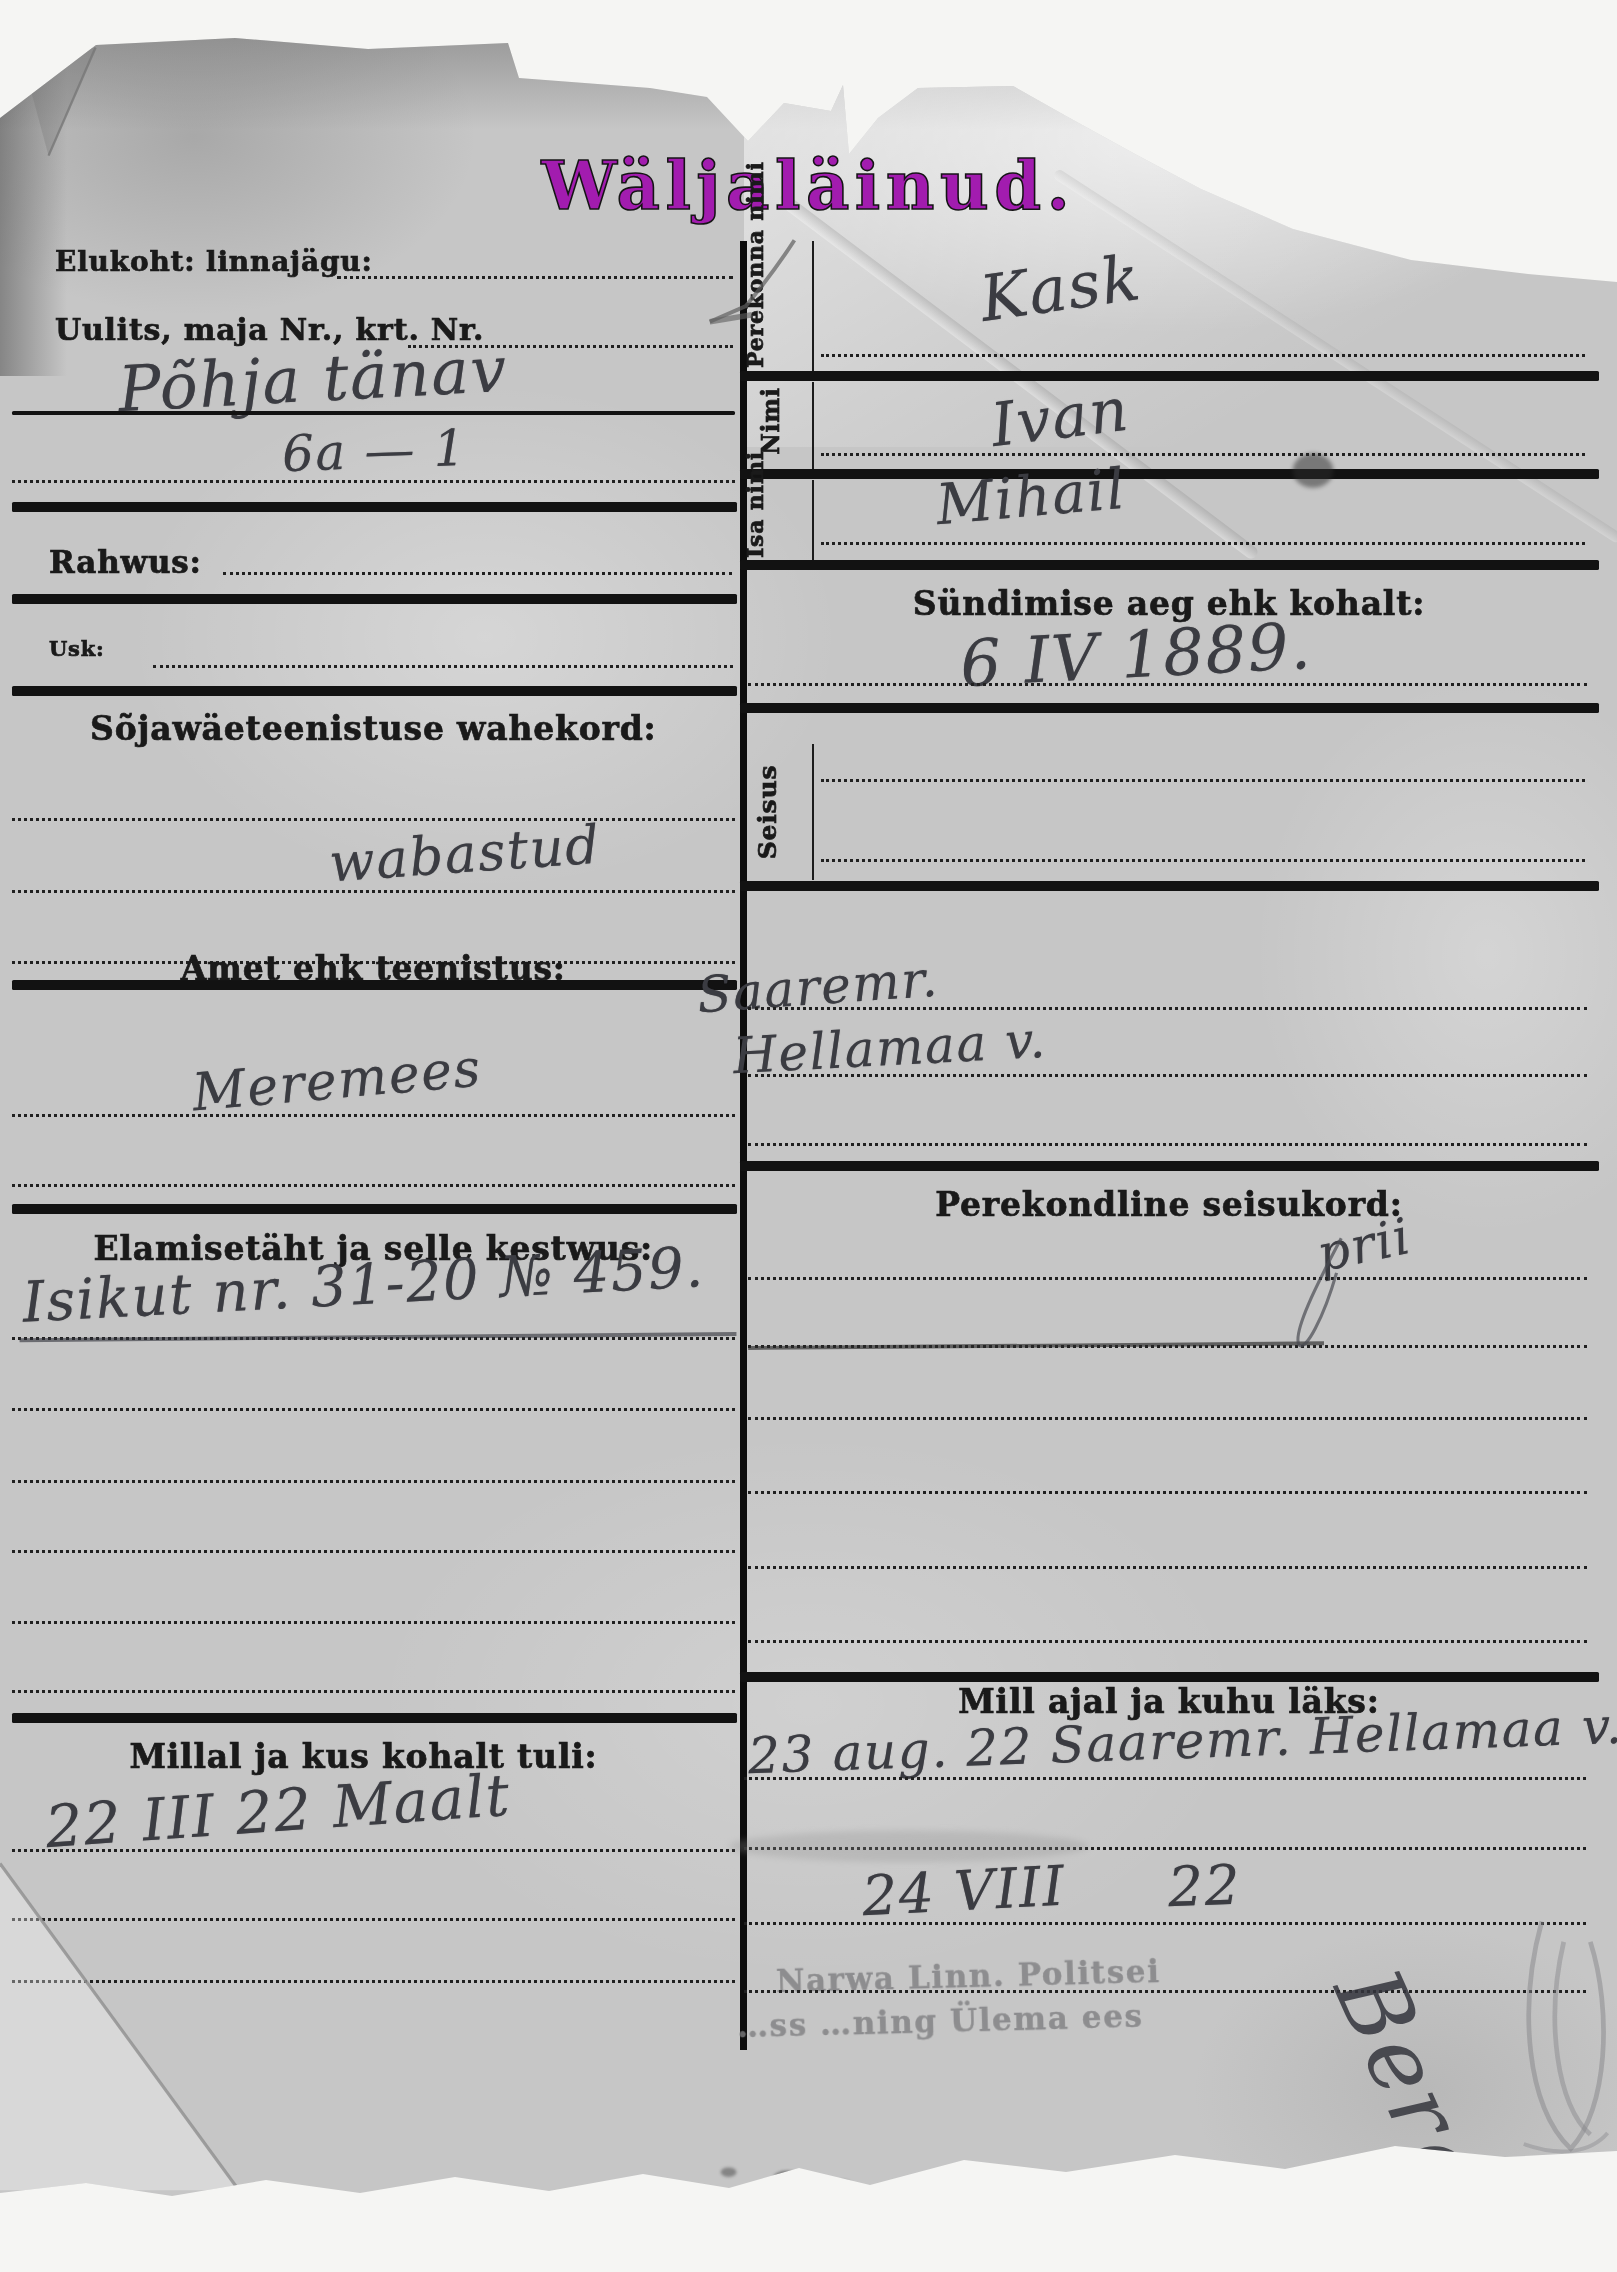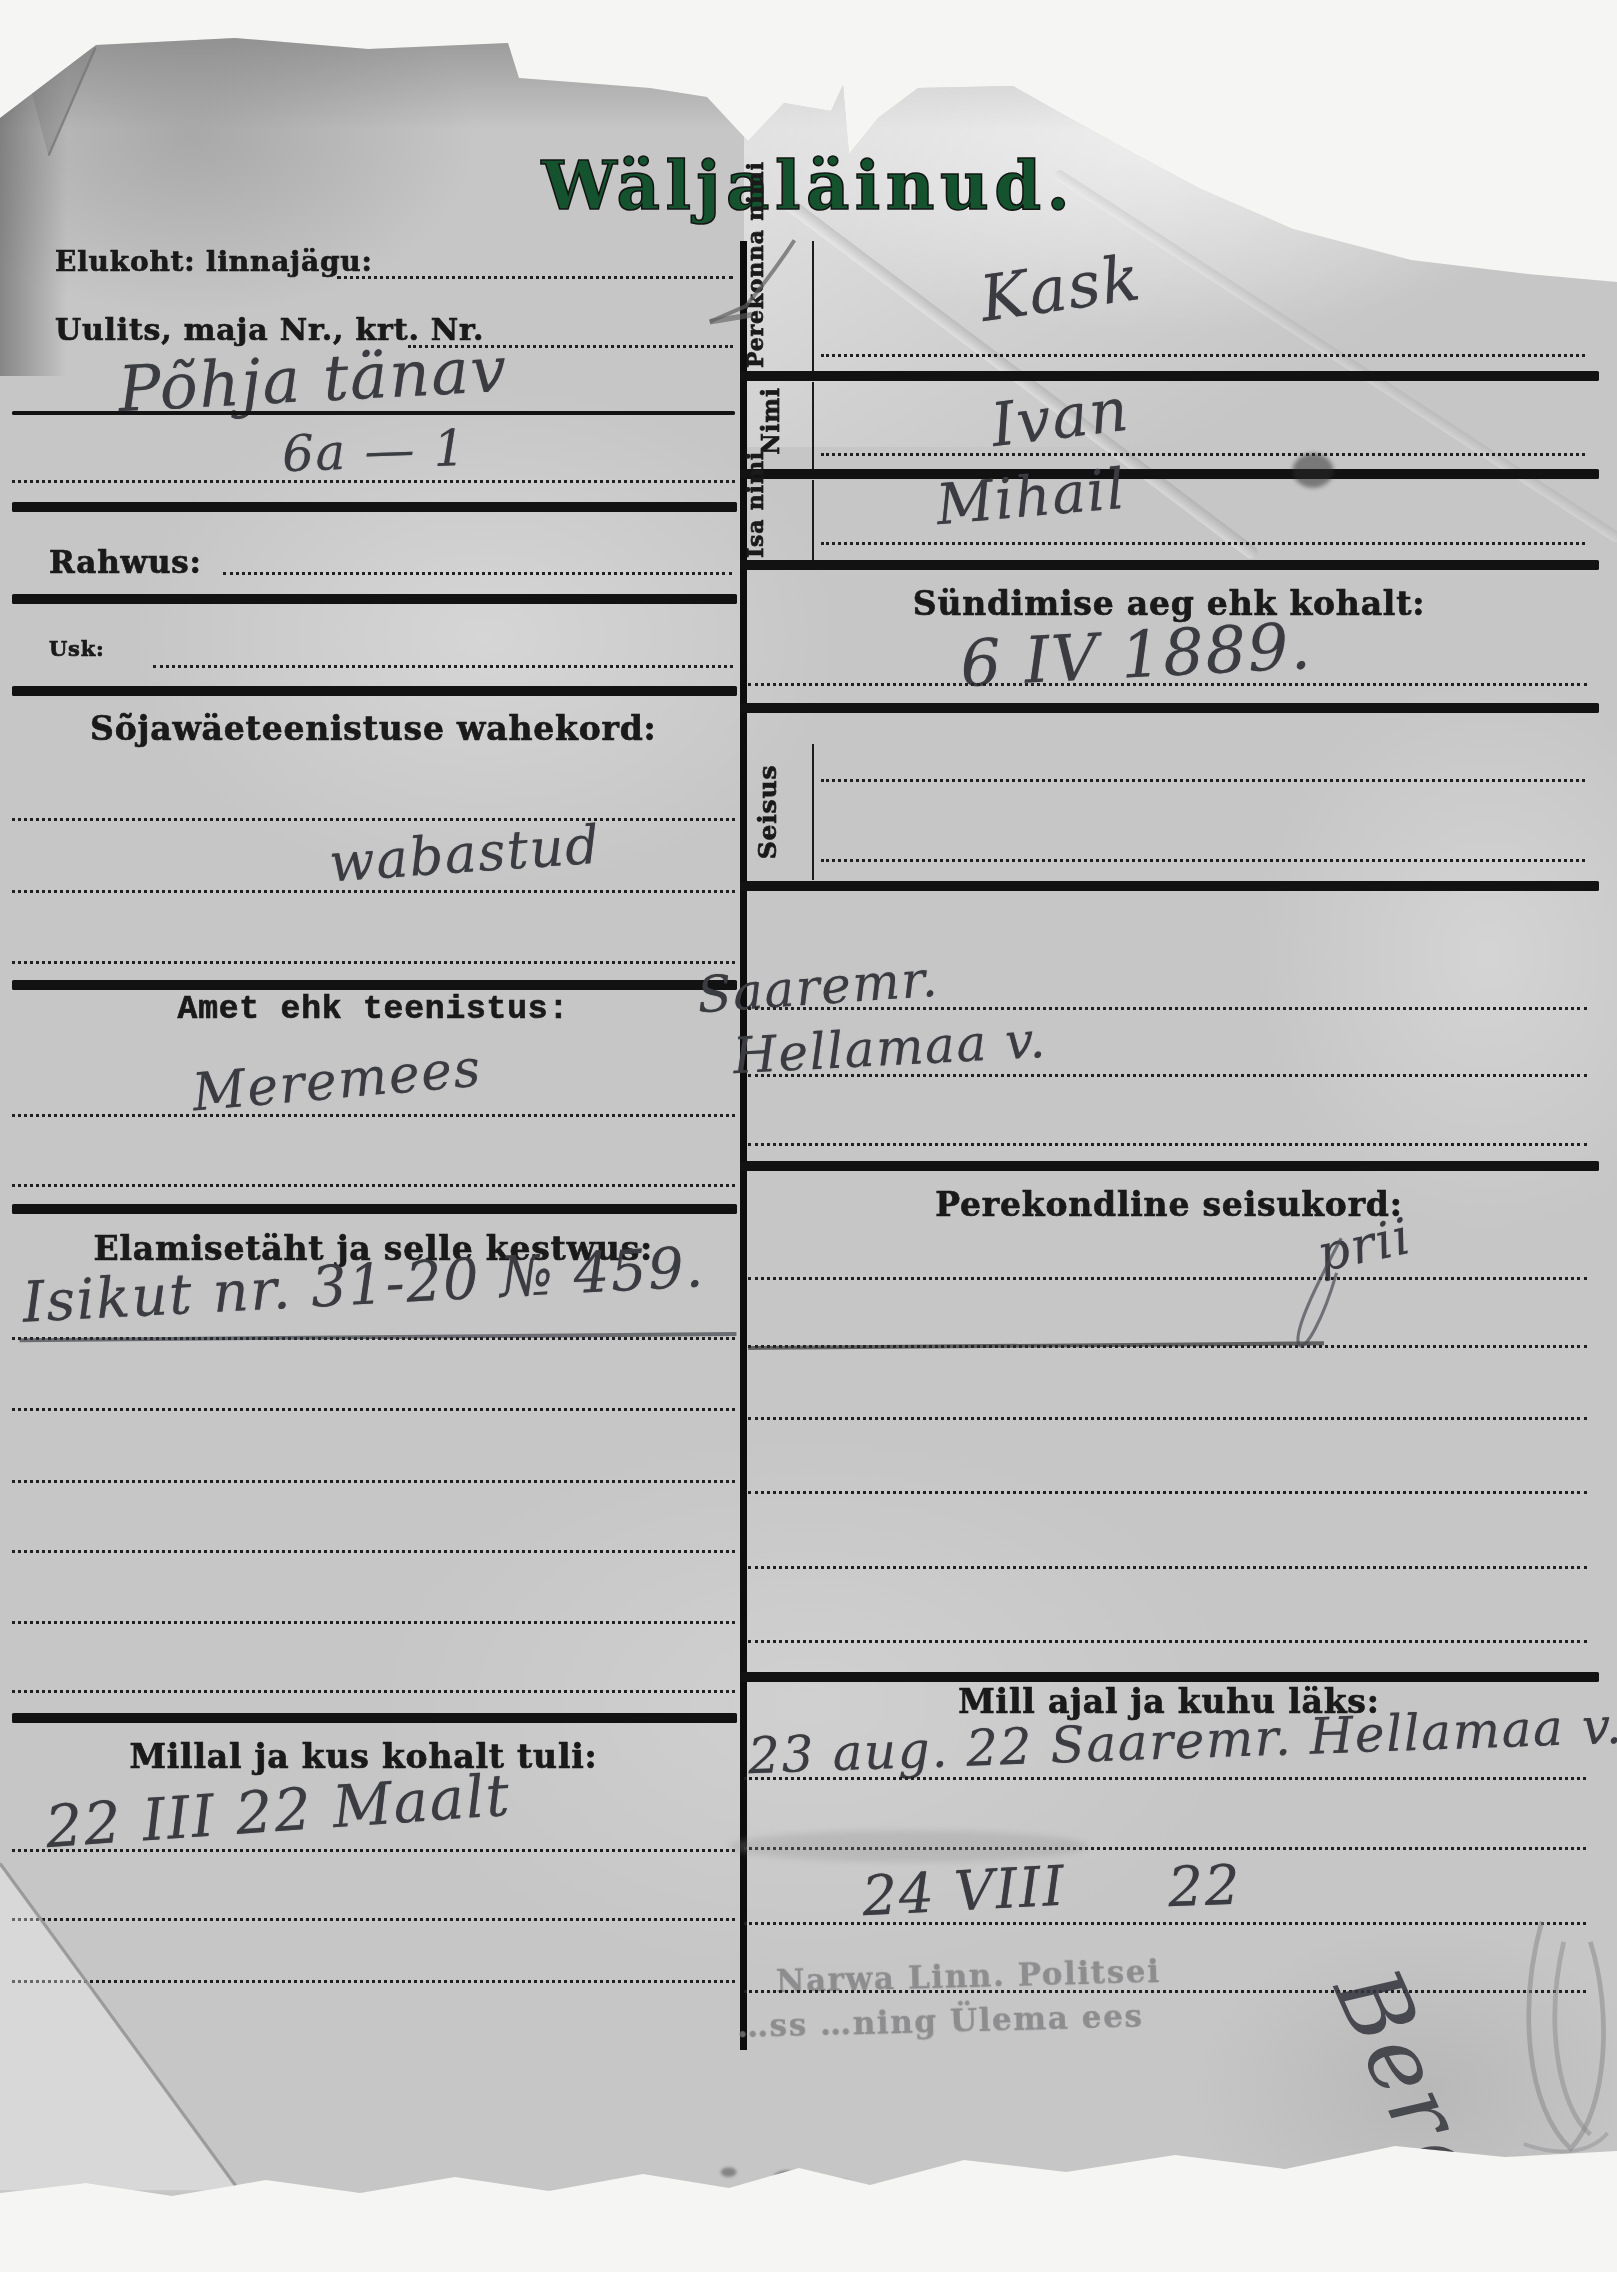--- a/index.html
+++ b/index.html
@@ -42,21 +42,21 @@
       background:linear-gradient(to bottom, rgba(125,125,125,.38), rgba(255,255,255,.5)); }
   .ridge2 { position:absolute; left:1058px; top:168px; width:674px; height:11px; border-radius:5.5px; opacity:.5;
       transform:rotate(33deg); transform-origin:0 0;
       background:linear-gradient(to bottom, rgba(125,125,125,.3), rgba(255,255,255,.45)); }
 
   
   .lbl { position:absolute; color:#1a1a1a; font-weight:700; white-space:nowrap;
          -webkit-text-stroke:0.7px #1a1a1a; letter-spacing:0.8px; }
   .heading { text-align:center; white-space:nowrap; }
   .title { position:absolute; left:0; top:146px; width:100%; text-align:center;
-           font-size:67px; font-weight:700; letter-spacing:5.5px; color:#14532d;
+           font-size:67px; font-weight:700; letter-spacing:5.5px; color:#a21caf;
            -webkit-text-stroke:1.6px #141414; }
   .dotted { position:absolute; height:0; border-bottom:3.1px dotted #202020; }
   .bar    { position:absolute; height:10.2px; background:#121212; border-radius:1.6px; }
   .vdiv   { position:absolute; width:7px;  background:#0d0d0d; }
   .vthin  { position:absolute; width:2.4px;  background:#1c1c1c; }
   .rot { position:absolute; transform:rotate(-90deg); transform-origin:0 0;
          text-align:center; line-height:1.08; }
 
   
   .hand { position:absolute; font-style:italic; color:#3b3c42; white-space:nowrap;
@@ -105,21 +105,21 @@
     <div class="dotted" style="left:153px; top:665px; width:580px;"></div>
     <div class="bar" style="left:11.8px; top:686px; width:725px;"></div>
 
     <div class="lbl heading" style="left:11.8px; top:709px; width:723px; font-size:33px;">Sõjawäeteenistuse wahekord:</div>
     <div class="dotted" style="left:11.8px; top:818px; width:723px;"></div>
     <div class="hand" style="left:329px; top:823px; font-size:53px; transform:rotate(-4deg);">wabastud</div>
     <div class="dotted" style="left:11.8px; top:890px; width:723px;"></div>
     <div class="dotted" style="left:11.8px; top:961px; width:723px;"></div>
     <div class="bar" style="left:11.8px; top:980px; width:725px;"></div>
 
-    <div class="lbl heading" style="left:11.8px; top:991px; width:723px; font-size:33px;font-family:Liberation Mono, monospace;">Amet ehk teenistus:</div>
+    <div class="lbl heading" style="left:11.8px; top:949px; width:723px; font-size:33px;">Amet ehk teenistus:</div>
     <div class="hand" style="left:192px; top:1050px; font-size:52px; transform:rotate(-5deg);">Meremees</div>
     <div class="dotted" style="left:11.8px; top:1114px; width:723px;"></div>
     <div class="dotted" style="left:11.8px; top:1184px; width:723px;"></div>
     <div class="bar" style="left:11.8px; top:1204px; width:725px;"></div>
 
     <div class="lbl heading" style="left:11.8px; top:1229px; width:723px; font-size:33px;">Elamisetäht ja selle kestwus:</div>
     <div class="hand" style="left:22px; top:1252px; font-size:56px; transform:rotate(-3deg);">Isikut nr. 31-20 № 459.</div>
     <div class="dotted" style="left:11.8px; top:1337px; width:723px;"></div>
     <div class="dotted" style="left:11.8px; top:1408px; width:723px;"></div>
     <div class="dotted" style="left:11.8px; top:1480px; width:723px;"></div>

